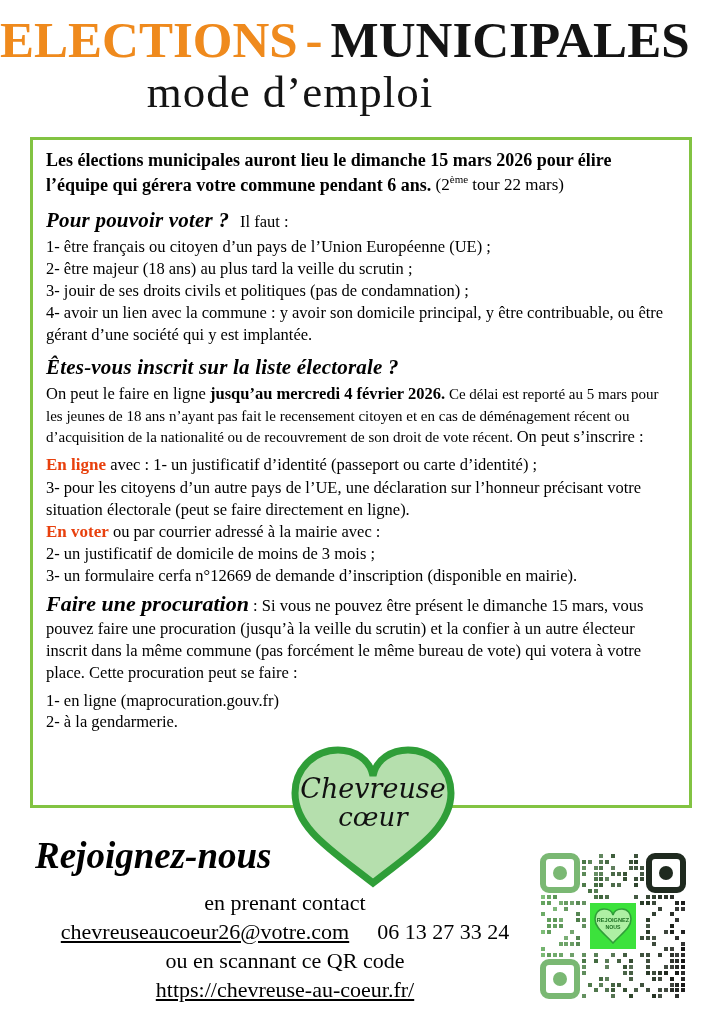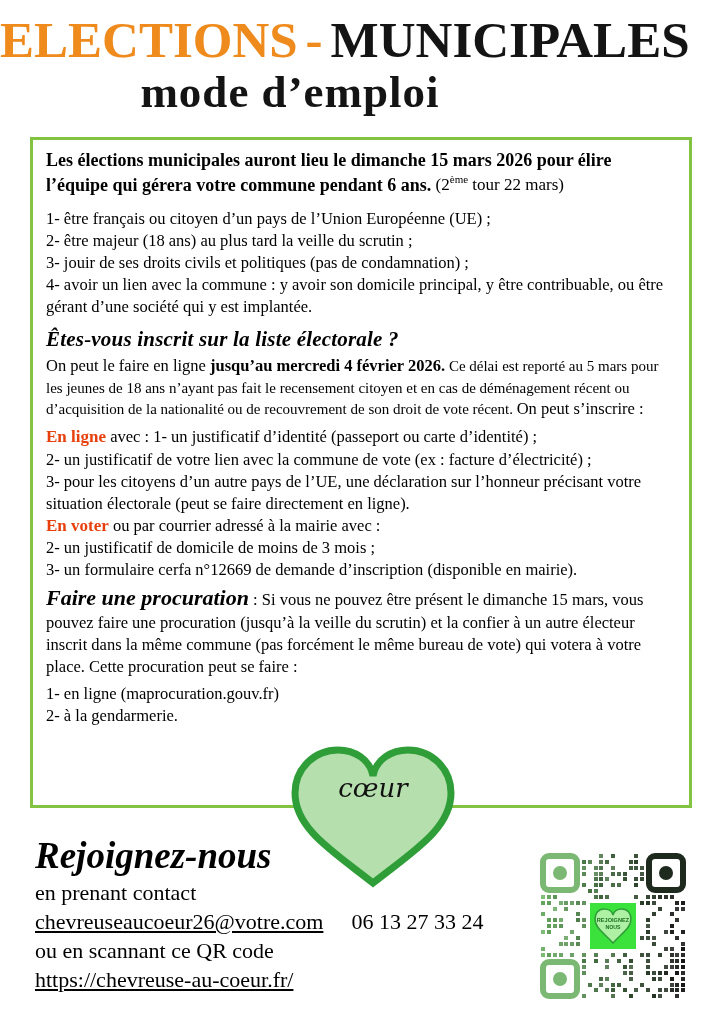--- a/index.html
+++ b/index.html
@@ -7,21 +7,21 @@
     width:722px;height:1024px;position:relative;overflow:hidden;
     background:#ffffff;color:#000;
     font-family:"Liberation Serif", serif;
   }
   
   .header{position:absolute;left:0;top:14px;width:580px;text-align:center;}
   .title{font-size:51px;font-weight:bold;line-height:1.02;letter-spacing:0px;white-space:nowrap;}
   .t-orange{color:#ef8a1d;}
   .t-sep{color:#ef8a1d;padding:0 8px;}
   .t-black{color:#141414;}
-  .subtitle{font-size:45px;font-weight:bold;color:#141414;margin-top:0px;letter-spacing:1px;}
+  .subtitle{font-size:45px;font-weight:normal;color:#141414;margin-top:0px;letter-spacing:1px;}
   
   .main-box{
     position:absolute;left:30px;top:137px;width:662px;height:671px;
     border:3px solid #82c342;box-sizing:border-box;background:#fff;
     padding:9px 13px 0 13px;
   }
   .intro{margin:0 0 11px 0;font-size:18px;font-weight:bold;line-height:1.32;}
   .intro .note{font-weight:normal;font-size:17px;}
   .intro sup{font-size:11px;font-weight:normal;}
   .sec-row{margin:6px 0 3px 0;}
@@ -37,22 +37,22 @@
   
   .heart-logo{position:absolute;left:285px;top:744px;width:176px;height:146px;z-index:5;}
   .heart-logo svg{position:absolute;left:0;top:0;}
   .heart-text{position:absolute;left:0;top:30px;width:100%;text-align:center;
     font-family:"DejaVu Serif", serif;font-style:italic;color:#111;line-height:1.08;}
   .h-line1{font-size:27px;}
   .h-line2{font-size:22px;}
   .h-line3{font-size:26px;}
   
   .footer{position:absolute;left:35px;top:836px;width:500px;}
-  .join{font-size:37px;font-weight:bold;font-style:italic;line-height:1.1;margin-bottom:3px;}
-  .f-line{font-size:22px;line-height:1.18;margin:3px 0;}
+  .join{font-size:37px;font-weight:bold;font-style:italic;line-height:1.1;margin-bottom:13px;}
+  .f-line{font-size:22px;line-height:1.18;margin:3px 0;text-align:center;}
   .f-link{color:#000;text-decoration:underline;cursor:pointer;}
   .phone{margin-left:28px;}
   
   .qr{position:absolute;left:540px;top:853px;width:146px;height:146px;background:#fff;}
   .qr .mod{position:absolute;}
   .finder{position:absolute;box-sizing:border-box;border-radius:9px;}
   .finder .dot{position:absolute;border-radius:50%;}
   .qr-badge{position:absolute;left:50px;top:50px;width:46px;height:46px;background:#3ce23c;z-index:3;}
   .qr-badge svg{position:absolute;left:3px;top:3px;}
 </style>
@@ -65,48 +65,52 @@
     <div class="title">
       <span class="t-orange">ELECTIONS</span><span class="t-sep">-</span><span class="t-black">MUNICIPALES</span>
     </div>
     <div class="subtitle">mode d’emploi</div>
   </div>
 
   <div class="main-box">
 
     <p class="intro"><b>Les élections municipales auront lieu le dimanche 15 mars 2026 pour élire l’équipe qui gérera votre commune pendant 6 ans.</b><span class="note"><span> (2</span><sup>ème</sup><span> tour  22 mars)</span></span></p>
 
+    <div class="sec-row">
+      <span class="sec-head">Pour pouvoir voter ?</span>
+      <span class="sec-lead">Il faut :</span>
+    </div>
     <p class="line">1- être français ou citoyen d’un pays de l’Union Européenne (UE) ;</p>
     <p class="line">2- être majeur (18 ans) au plus tard la veille du scrutin ;</p>
     <p class="line">3- jouir de ses droits civils et politiques (pas de condamnation) ;</p>
     <p class="line">4- avoir un lien avec la commune : y avoir son domicile principal, y être contribuable, ou être gérant d’une société qui y est implantée.</p>
 
     <div class="sec-row gap-top">
       <span class="sec-head">Êtes-vous inscrit sur la liste électorale ?</span>
     </div>
     <p class="para"><span class="md">On peut le faire en ligne </span><b class="md">jusqu’au mercredi 4 février 2026.</b><span class="sm">  Ce délai est reporté au 5 mars pour les jeunes de 18 ans n’ayant pas fait le recensement citoyen et en cas de déménagement récent ou d’acquisition de la nationalité ou de recouvrement de son droit de vote récent. </span><span class="md">On peut s’inscrire :</span></p>
 
     <p class="line"><span class="red">En ligne</span><span> avec : 1-  un justificatif d’identité (passeport ou carte d’identité) ;</span></p>
-    <p class="line">2- un justificatif de votre lien avec la commune de vote (ex : facture d’électricité) ;</p>
     <p class="line">3- pour les citoyens d’un autre pays de l’UE, une déclaration sur l’honneur précisant votre situation électorale (peut se faire  directement en ligne).</p>
 
     <p class="line gap-top"><span class="red">En voter</span><span>  ou par courrier adressé à la mairie avec :</span></p>
     <p class="line">2- un justificatif de domicile de moins de 3 mois ;</p>
     <p class="line">3- un formulaire cerfa n°12669 de demande d’inscription (disponible en mairie).</p>
 
     <p class="para gap-top"><span class="proc-head">Faire une procuration</span><span class="md"> : Si vous ne pouvez être présent le dimanche 15 mars, vous pouvez  faire une procuration (jusqu’à la veille du scrutin) et la confier à un autre électeur inscrit dans la même commune (pas forcément le même bureau de vote) qui votera à votre place.  Cette procuration peut se faire :</span></p>
     <p class="line">1- en ligne (maprocuration.gouv.fr)</p>
     <p class="line">2- à la gendarmerie.</p>
   </div>
 
   <div class="heart-logo">
     <svg width="176" height="146" viewBox="0 0 176 146">
       <path d="M88,32 C85,15 69,6 53,6 C29,6 10,25 10,49 C10,85 49,108 88,139 C127,108 166,85 166,49 C166,25 147,6 123,6 C107,6 91,15 88,32 Z" fill="#b5dfad" stroke="#2f9e38" stroke-width="7"></path>
     </svg>
     <div class="heart-text">
+      <div class="h-line1">Chevreuse</div>
       <div class="h-line3">cœur</div>
     </div>
   </div>
 
   <div class="footer">
     <div class="join">Rejoignez-nous</div>
     <div class="f-line">en prenant contact</div>
     <div class="f-line"><a class="f-link">chevreuseaucoeur26@votre.com</a><span class="phone">06 13 27 33 24</span></div>
     <div class="f-line">ou en scannant ce QR code</div>
     <div class="f-line"><a class="f-link">https://chevreuse-au-coeur.fr/</a></div>

